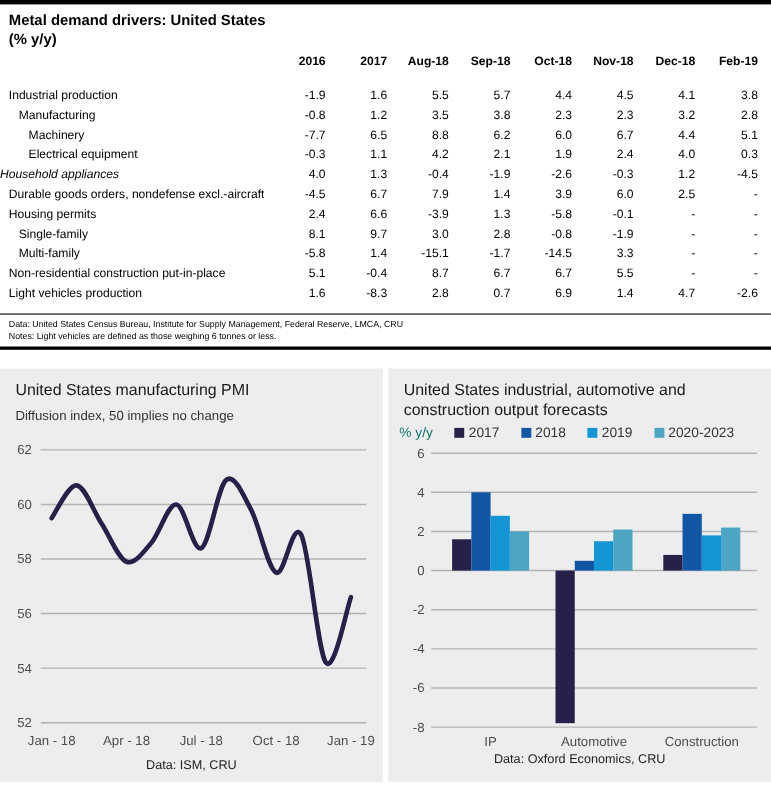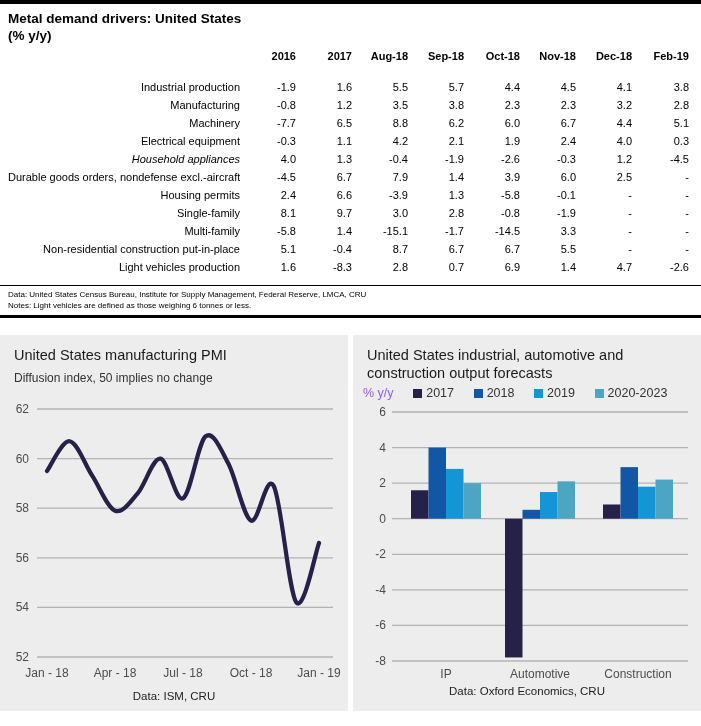--- a/index.html
+++ b/index.html
@@ -5,34 +5,34 @@
   html,body{margin:0;padding:0;background:#fff;}
   .page{position:relative;width:701px;height:726px;background:#fff;overflow:hidden;
         font-family:"Liberation Sans",sans-serif;color:#000;}
   .top-rule{height:4px;background:#000;margin:0;}
   .tbl-title{font-weight:bold;font-size:13.5px;padding:6px 8px 0 8px;line-height:17px;}
   .tbl-subtitle{font-weight:bold;font-size:13.5px;padding:0 8px;line-height:17px;}
   table.demand{width:701px;table-layout:fixed;border-collapse:collapse;font-size:11px;margin-top:2px;}
   table.demand th{font-weight:bold;text-align:right;vertical-align:bottom;height:16px;padding:0;}
   table.demand th.label-col{text-align:left;}
   table.demand td{text-align:right;height:18px;padding:0;white-space:nowrap;overflow:hidden;}
-  table.demand td.label{text-align:right;}
+  table.demand td.label{text-align:left;}
   table.demand th:last-child, table.demand td:last-child{padding-right:12px;}
   table.demand tbody::before{content:'';display:table-row;height:16px;}
   .thin-rule{height:1px;background:#000;margin-top:9px;}
   .note{font-size:8px;line-height:11px;padding:0 8px;color:#000;}
   .note.first{padding-top:3px;}
   .thick-rule{height:3px;background:#000;margin-top:4px;}
   .charts{display:flex;gap:5px;margin-top:17px;height:376px;}
   .panel{background:#ededed;width:348px;height:376px;box-sizing:border-box;position:relative;}
   .chart-title{font-size:14.5px;color:#1a1a1a;padding:12px 14px 0 14px;line-height:17.5px;}
   .chart-subtitle{font-size:12px;color:#333;padding:6px 14px 0 14px;}
   .legend-row{display:flex;align-items:center;justify-content:space-between;
               padding:4px 14px 0 10px;font-size:12.5px;color:#333;}
-  .ylabel{color:#8b5cf6;}
+  .ylabel{color:#0f766e;}
   .legend-item{display:flex;align-items:center;gap:4px;}
   .swatch{width:9px;height:9px;display:inline-block;}
   svg{display:block;}
   #pmi-svg{margin:12px 0 0 7px;}
   #bar-svg{margin:0 0 0 7px;}
   .source-line{text-align:center;font-size:11.5px;color:#222;margin-top:1px;}
 </style>
 </head>
 <body>
 

